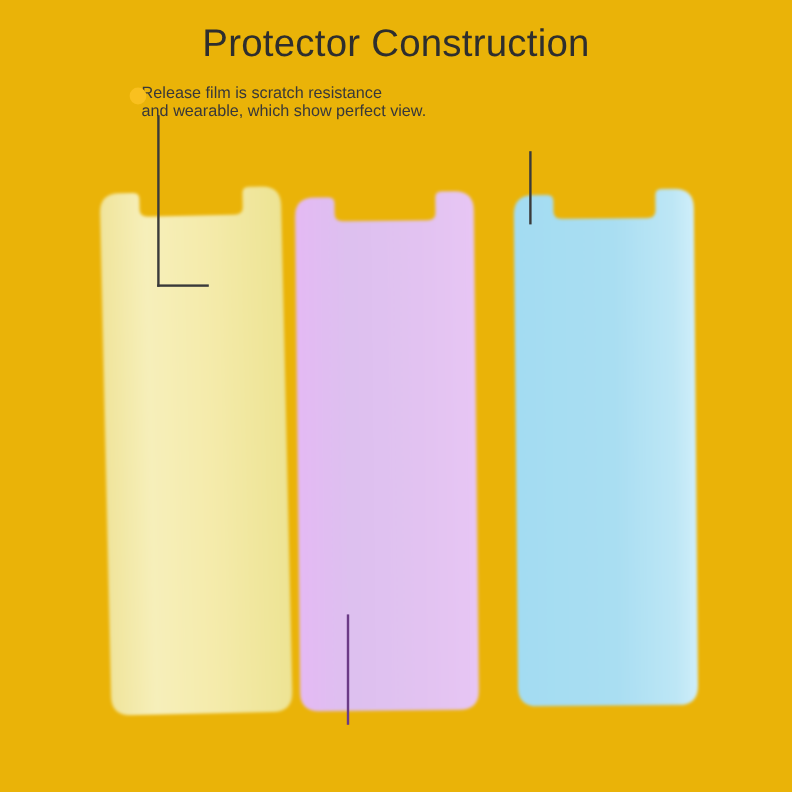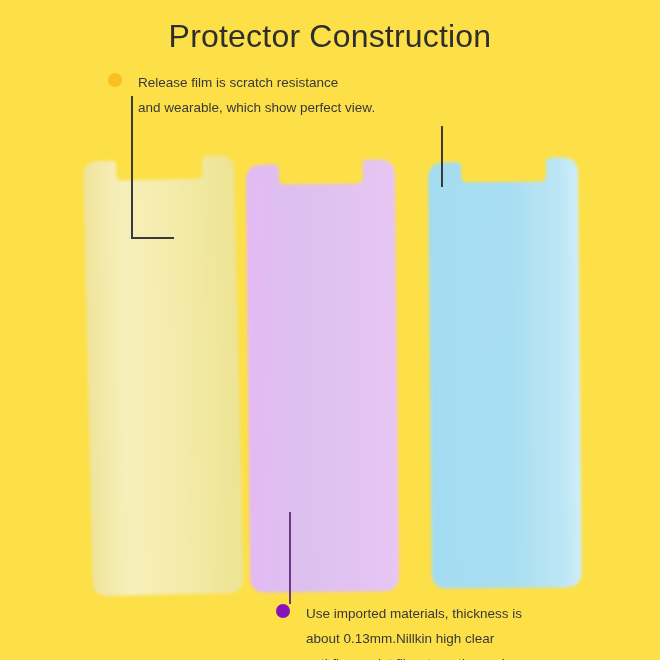--- a/index.html
+++ b/index.html
@@ -10,21 +10,21 @@
     width: 660px;
     height: 660px;
     background: #ebebeb;
     font-family: "Liberation Sans", sans-serif;
     overflow: hidden;
   }
   #stage {
     position: relative;
     width: 660px;
     height: 660px;
-    background: #fde047;
+    background: #eab308;
   }
 
   
   #title {
     position: absolute;
     left: 0;
     top: 16px;
     width: 660px;
     text-align: center;
     font-size: 32px;
@@ -49,23 +49,23 @@
   }
   .callout .bullet {
     position: absolute;
     left: 0;
     top: 3px;
     width: 14px;
     height: 14px;
     border-radius: 50%;
   }
   .callout .ctext {
-    margin-left: 30px;
+    margin-left: 10px;
     font-size: 13.5px;
-    line-height: 25px;
+    line-height: 15px;
     color: #38383a;
     white-space: pre-line;
   }
 
   #callout-yellow { left: 108px; top: 70px; width: 300px; }
   #callout-yellow .bullet { background: #f9c01f; }
 
   #callout-teal { left: 418px; top: 100px; width: 235px; }
   #callout-teal .bullet { background: #1a9494; }
 
@@ -147,20 +147,14 @@
   <div class="leader" id="leader-teal-v"></div>
   <div class="leader" id="leader-purple-v"></div>
 
   <div class="callout" id="callout-yellow">
     <span class="bullet"></span>
     <div class="ctext">Release film is scratch resistance
 and wearable, which show perfect view.</div>
   </div>
 
 
-  <div class="callout" id="callout-purple">
-    <span class="bullet"></span>
-    <div class="ctext">Use imported materials, thickness is
-about 0.13mm.Nillkin high clear
-anti-fingerprint film strengthens sharpness.</div>
-  </div>
 
 </div>
 
 </body></html>

